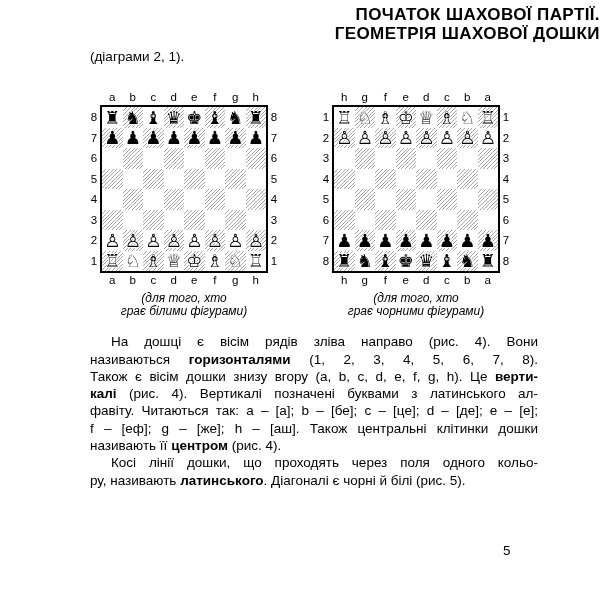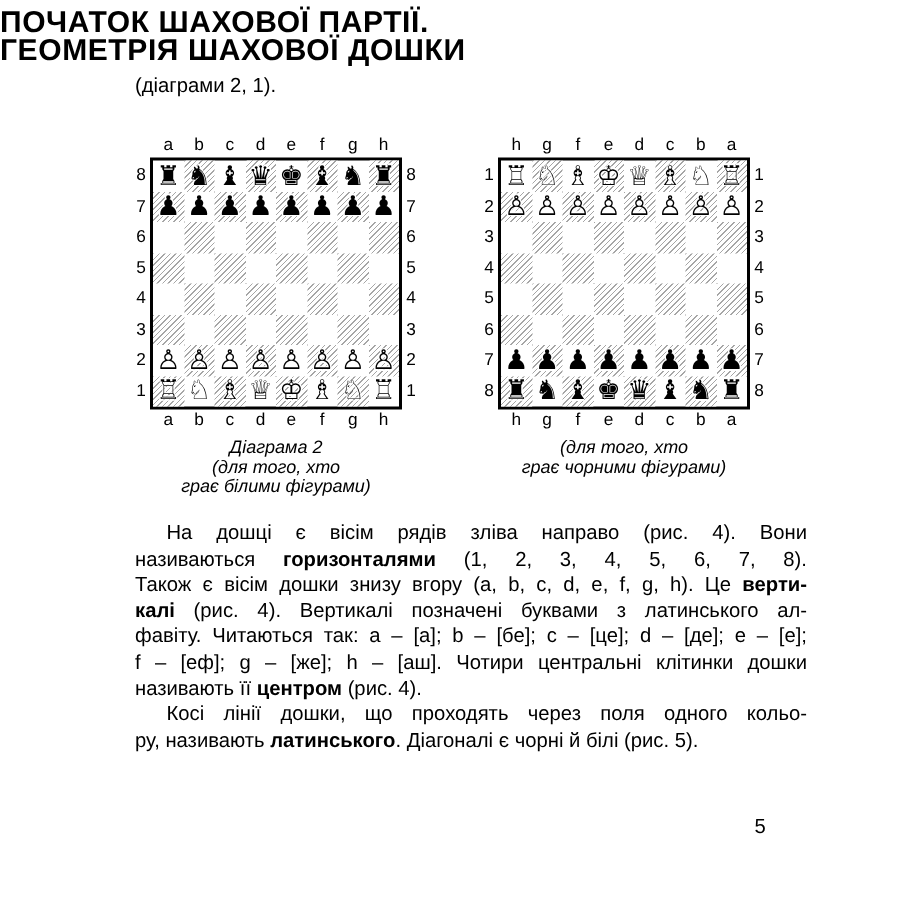--- a/index.html
+++ b/index.html
@@ -1,20 +1,20 @@
 <!DOCTYPE html>
 <html><head>
 <meta charset="utf-8">
 <style>
   html,body{margin:0;padding:0;}
   body{
     width:600px;height:600px;background:#ffffff;color:#000000;
     font-family:"Liberation Sans",sans-serif;position:relative;overflow:hidden;
   }
-  .title{margin:6px 0 0 0;text-align:left;font-size:20px;line-height:18.5px;
+  .title{margin:6px 0 0 0;text-align:right;font-size:17px;line-height:18.5px;
          font-weight:700;letter-spacing:.4px;}
   .textcol{margin-left:90px;margin-right:62px;font-size:13.5px;line-height:17.3px;}
   .para{margin-top:5px;}
   .tline{white-space:nowrap;overflow:hidden;}
   .tline.just{text-align:justify;text-align-last:justify;}
   .tline.ind{padding-left:21px;}
   .b{font-weight:700;}
   .diagrams-row{display:flex;justify-content:center;gap:40px;margin-top:26px;}
   .diagram{width:192px;}
   .files-row{display:flex;margin:0 14px;height:13px;}
@@ -211,21 +211,20 @@
         <span class="flabel">a</span>
         <span class="flabel">b</span>
         <span class="flabel">c</span>
         <span class="flabel">d</span>
         <span class="flabel">e</span>
         <span class="flabel">f</span>
         <span class="flabel">g</span>
         <span class="flabel">h</span>
       </div>
     <div class="caption">
-        <div>Діаграма 2</div>
         <div>(для того, хто</div>
         <div>грає білими фігурами)</div>
       </div>
   </div>
   <div class="diagram">
     <div class="files-row">
         <span class="flabel">h</span>
         <span class="flabel">g</span>
         <span class="flabel">f</span>
         <span class="flabel">e</span>
@@ -402,21 +401,21 @@
       </div>
   </div>
 </div>
 
 <div class="textcol para" style="margin-top:15px">
     <div class="tline just ind"><span>На дошці є вісім рядів зліва направо (рис. 4). Вони</span></div>
     <div class="tline just"><span>називаються </span><span class="b">горизонталями</span><span> (1, 2, 3, 4, 5, 6, 7, 8).</span></div>
     <div class="tline just"><span>Також є вісім дошки знизу вгору (a, b, c, d, e, f, g, h). Це </span><span class="b">верти-</span></div>
     <div class="tline just"><span class="b">калі</span><span> (рис. 4). Вертикалі позначені буквами з латинського ал-</span></div>
     <div class="tline just"><span>фавіту. Читаються так: a – [а]; b – [бе]; c – [це]; d – [де]; e – [е];</span></div>
-    <div class="tline just"><span>f – [еф]; g – [же]; h – [аш]. Чотири центральні клітинки дошки</span></div>
+    <div class="tline just"><span>f – [еф]; g – [же]; h – [аш]. Також центральні клітинки дошки</span></div>
     <div class="tline"><span>називають її </span><span class="b">центром</span><span> (рис. 4).</span></div>
   </div>
 <div class="textcol">
     <div class="tline just ind"><span>Косі лінії дошки, що проходять через поля одного кольо-</span></div>
     <div class="tline"><span>ру, називають </span><span class="b">латинського</span><span>. Діагоналі є чорні й білі (рис. 5).</span></div>
   </div>
 
 <div class="page-number">5</div>
 
 </body></html>

